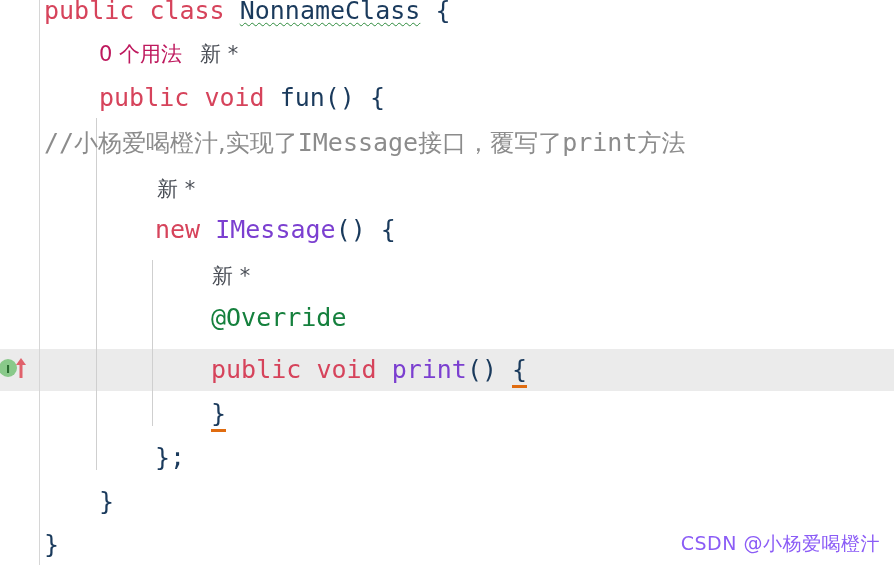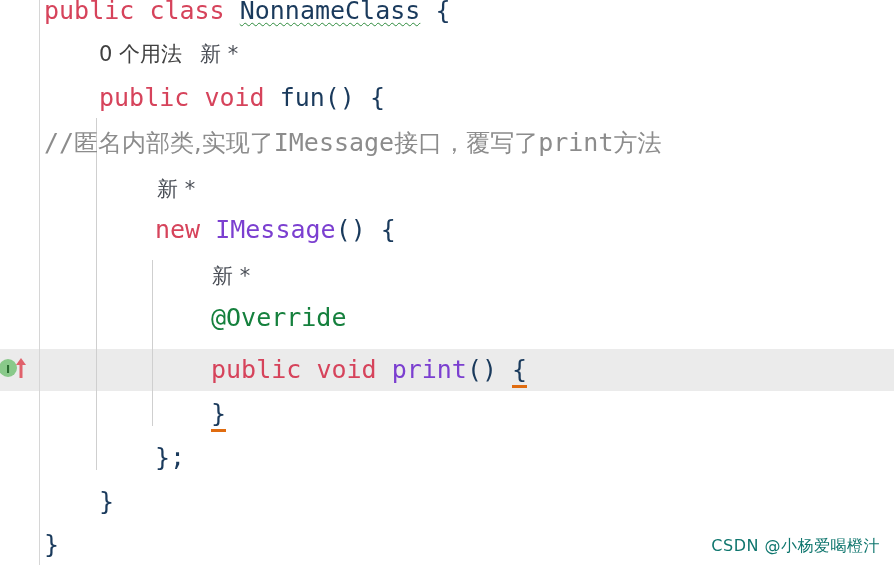--- a/index.html
+++ b/index.html
@@ -110,21 +110,21 @@
     position: absolute;
     left: 0;
     width: 894px;
     height: 42px;
     line-height: 42px;
     white-space: pre;
     font-family: "DejaVu Sans", "Liberation Sans", sans-serif;
     font-size: 21px;
     color: #4b4f57;
   }
-  .hint .usages { color: #404040; }
+  .hint .usages { color: #be185d; }
   .hint .author { color: #4b4f57; }
   .hint-gap { display:inline-block; width: 18px; }
 
   
   .cmtline {
     position: absolute;
     left: 0;
     width: 894px;
     height: 42px;
     line-height: 42px;
@@ -141,22 +141,22 @@
     font-family: "DejaVu Sans Mono", "Liberation Mono", monospace;
     font-size: 25px;
   }
 
   
   .watermark {
     position: absolute;
     right: 14px;
     bottom: 8px;
     font-family: "DejaVu Sans", "Liberation Sans", sans-serif;
-    font-size: 16px;
-    color: #0f766e;
+    font-size: 19px;
+    color: #8b5cf6;
     white-space: pre;
     z-index: 6;
     letter-spacing: 0.5px;
     margin-top: 48px;
   }
 </style>
 </head>
 <body>
 
 <div id="editor">
@@ -180,21 +180,21 @@
   </div>
 
   <div class="code-layer">
 
     <div class="line" style="top:-10px; padding-left:44px;"><span class="kw">public</span> <span class="kw">class</span> <span class="cls typo">NonnameClass</span> <span class="punct">{</span></div>
 
     <div class="hint" style="top:33px; padding-left:99px;"><span class="usages">0 个用法</span><span class="hint-gap"></span><span class="author">新 *</span></div>
 
     <div class="line" style="top:77px; padding-left:99px;"><span class="kw">public</span> <span class="kw">void</span> <span class="punct">fun()</span> <span class="punct">{</span></div>
 
-    <div class="cmtline" style="top:122px; padding-left:44px;"><span class="slashes">//</span><span>匿名内部类</span><span>,实现了</span><span class="ident">IMessage</span><span>接口，覆写了</span><span class="ident">print</span><span>方法</span></div>
+    <div class="cmtline" style="top:122px; padding-left:44px;"><span class="slashes">//</span><span>小杨爱喝橙汁</span><span>,实现了</span><span class="ident">IMessage</span><span>接口，覆写了</span><span class="ident">print</span><span>方法</span></div>
 
     <div class="hint" style="top:168px; padding-left:157px;"><span class="author">新 *</span></div>
 
     <div class="line" style="top:209px; padding-left:155px;"><span class="kw">new</span> <span class="type">IMessage</span><span class="punct">()</span> <span class="punct">{</span></div>
 
     <div class="hint" style="top:255px; padding-left:212px;"><span class="author">新 *</span></div>
 
     <div class="line" style="top:297px; padding-left:211px;"><span class="anno">@Override</span></div>
 
     <div class="line" style="top:349px; padding-left:211px;"><span class="kw">public</span> <span class="kw">void</span> <span class="mth">print</span><span class="punct">()</span> <span class="punct brace-match">{</span></div>

